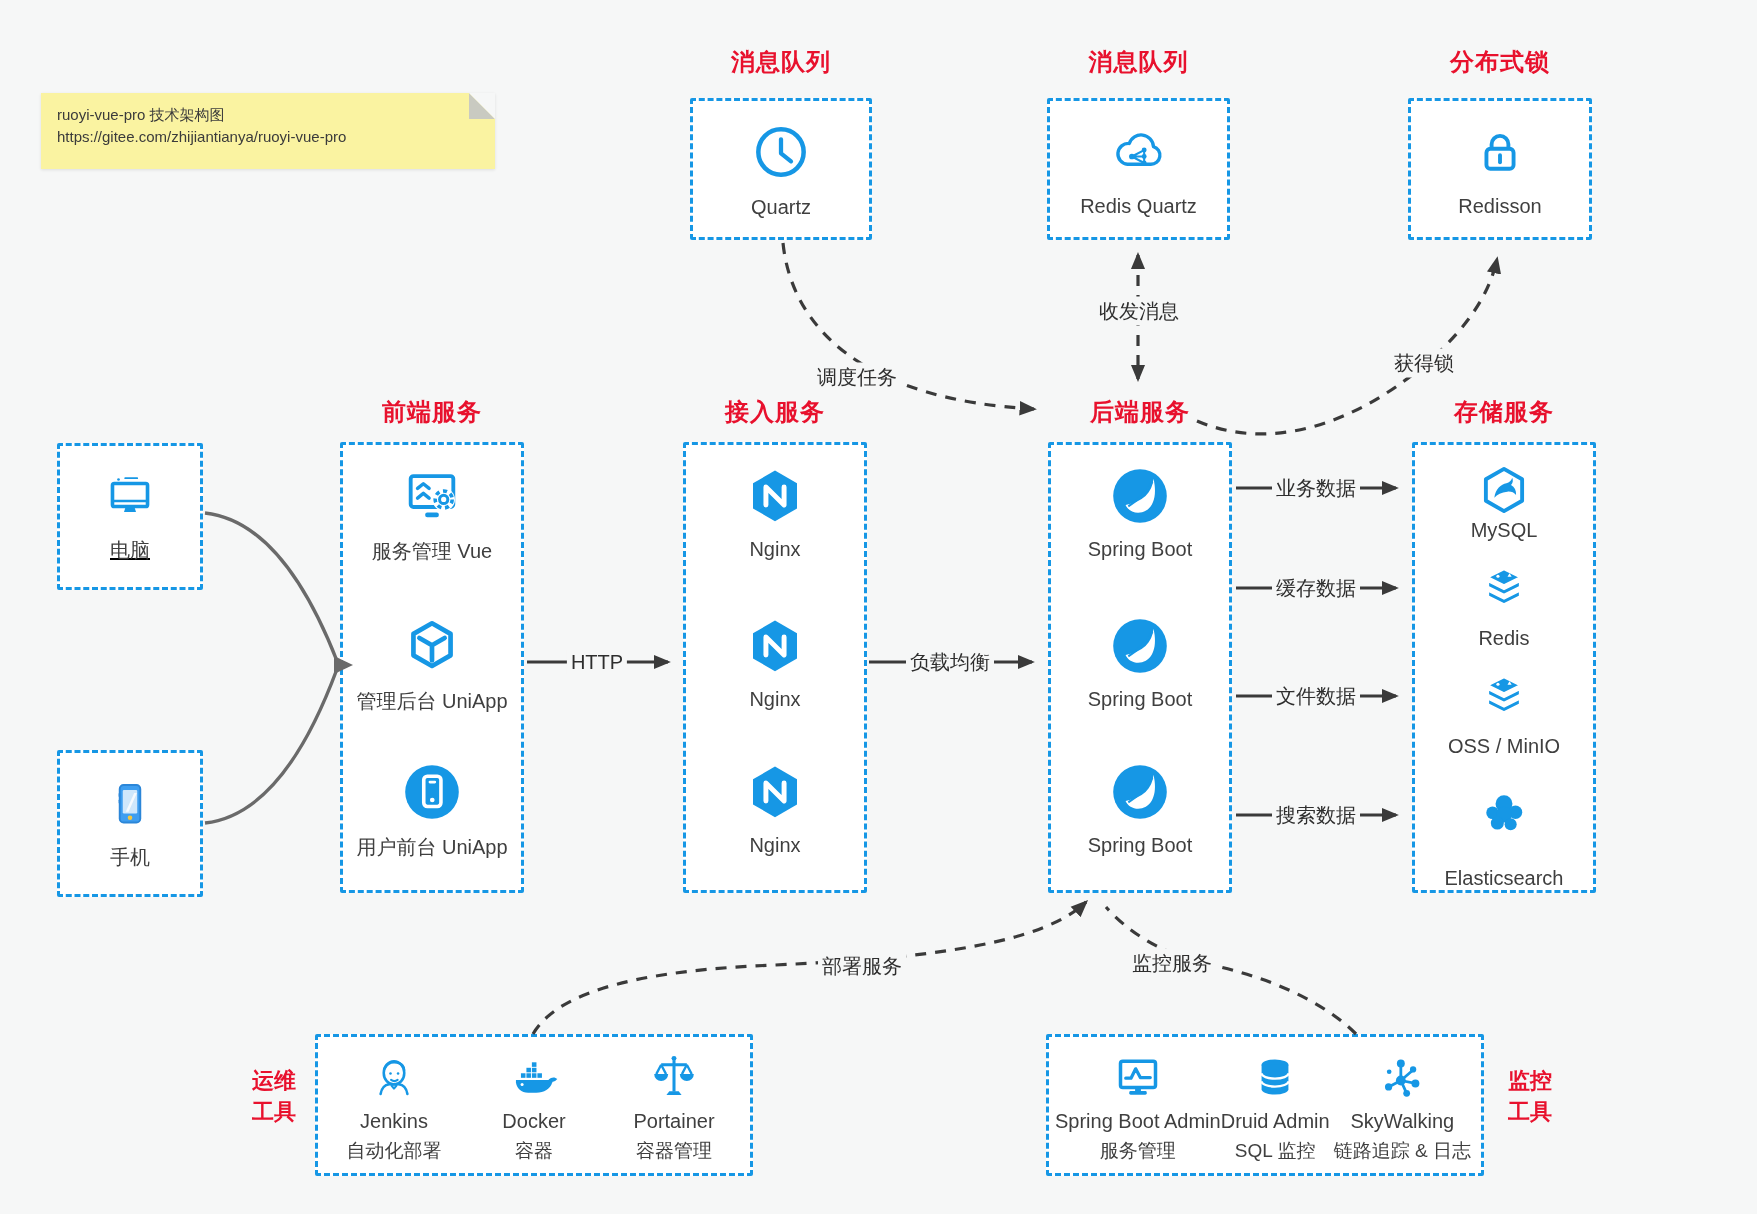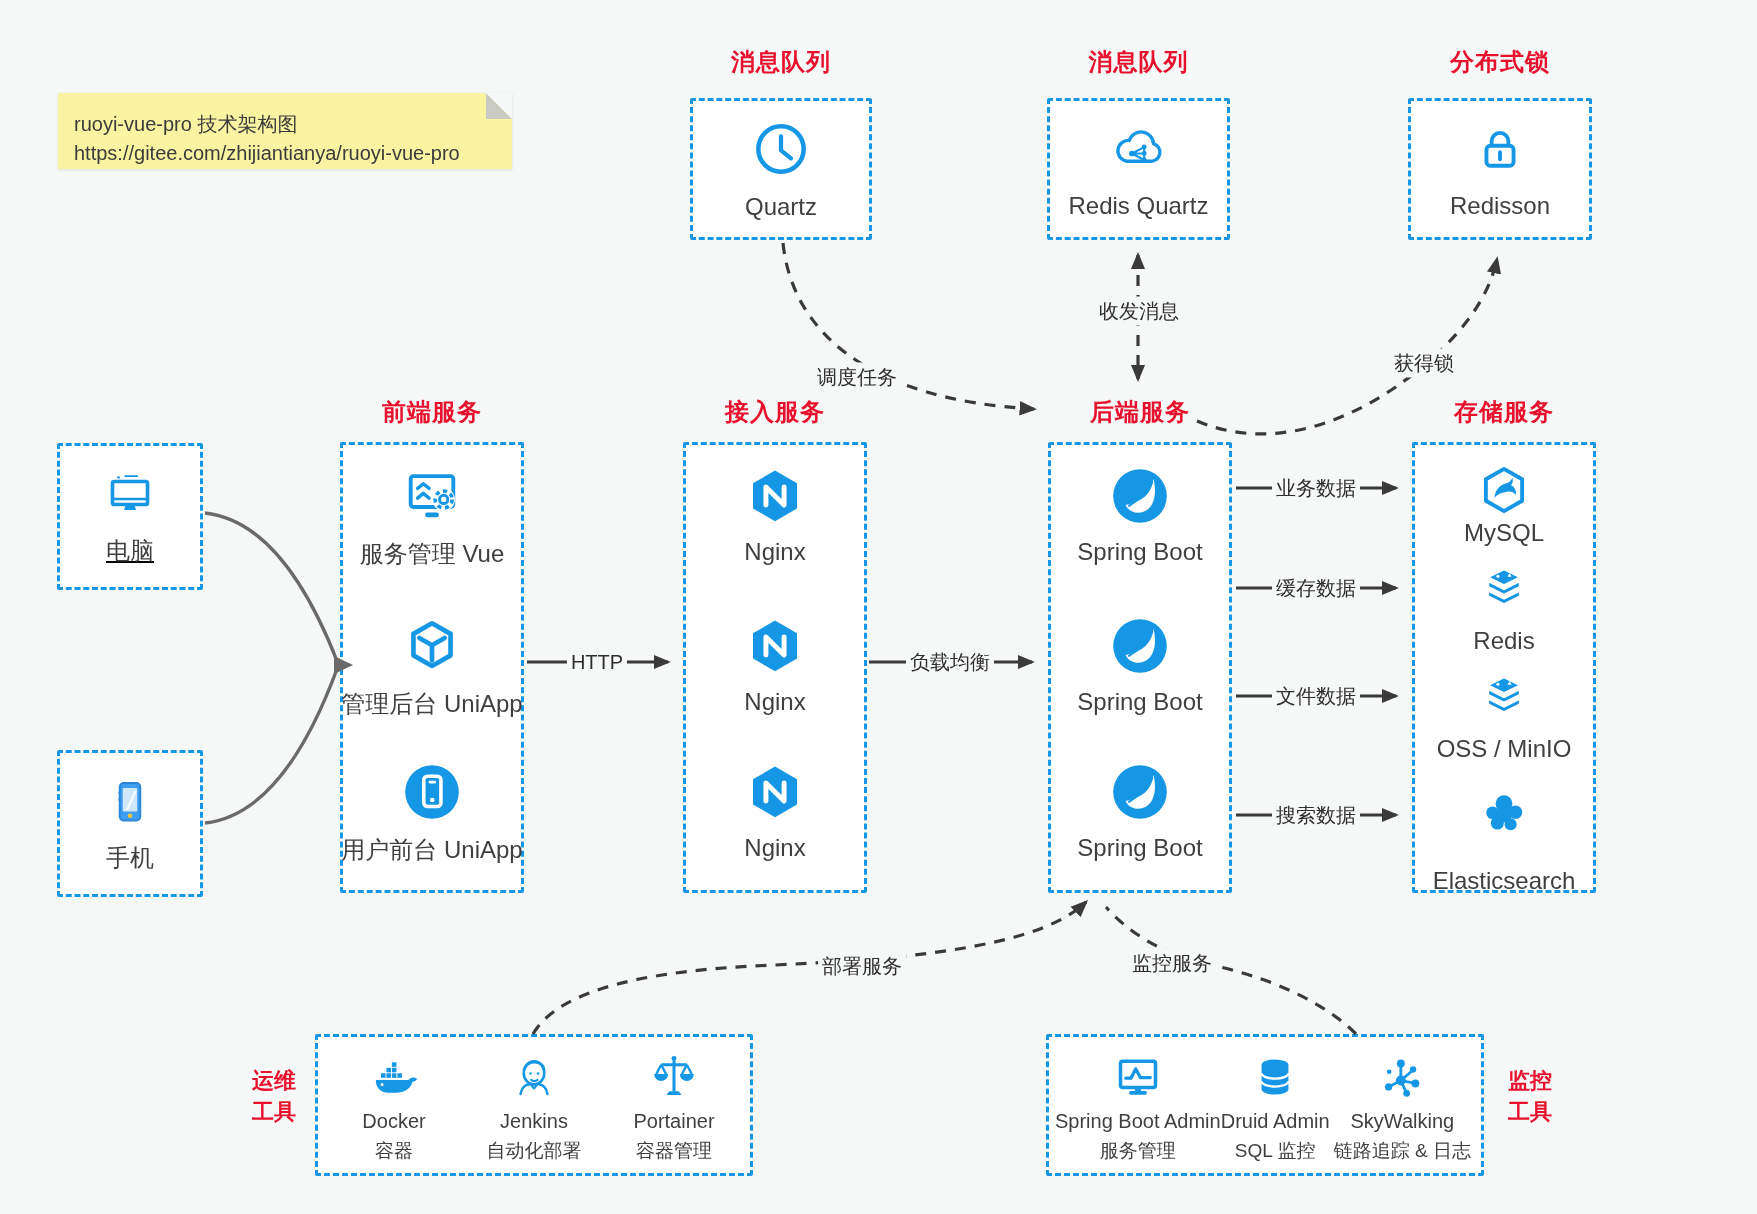--- a/index.html
+++ b/index.html
@@ -42,21 +42,21 @@
     color:var(--red);
     text-align:center;
     line-height:1.4;
   }
   
   .stack{
     display:flex;flex-direction:column;align-items:center;justify-content:center;
     width:100%;height:100%;gap:12px;
   }
   .nlabel{
-    font-size:24px;color:var(--label);white-space:nowrap;text-align:center;
+    font-size:20px;color:var(--label);white-space:nowrap;text-align:center;
   }
   
   .col .node{
     position:absolute;left:0;right:0;
     display:flex;flex-direction:column;align-items:center;gap:9px;
   }
   .ic{color:var(--blue);display:block;}
   
   #wires{position:absolute;left:0;top:0;z-index:3;pointer-events:none;}
   .dbox{z-index:1;}
@@ -65,24 +65,24 @@
   .edge-label{
     position:absolute;z-index:4;
     transform:translate(-50%,-50%);
     background:var(--bg);
     padding:1px 4px;
     font-size:20px;color:#2e2e2e;
     white-space:nowrap;
   }
   
   .note{
-    position:absolute;left:58px;top:93px;width:454px;height:76px;
+    position:absolute;left:41px;top:93px;width:454px;height:76px;
     background:#faf3a1;
-    padding:17px 18px 0 16px;
-    font-size:20px;color:#3b3b3b;line-height:1.45;
+    padding:11px 18px 0 16px;
+    font-size:15px;color:#3b3b3b;line-height:1.45;
     box-shadow:0 1px 3px rgba(0,0,0,.10);
     z-index:5;
   }
   .note .fold-under{position:absolute;top:0;right:0;width:0;height:0;
     border-bottom:26px solid #c9cac1;border-right:26px solid transparent;}
   .note .fold-over{position:absolute;top:0;right:0;width:0;height:0;
     border-top:26px solid var(--bg);border-left:26px solid transparent;}
   
   .toolrow{
     display:flex;align-items:stretch;justify-content:space-around;
@@ -302,46 +302,46 @@
 </div>
 
 <div class="side-label" style="left:238px;top:1066px;width:72px;">
   <div>运维</div>
   <div>工具</div>
 </div>
 <div class="dbox" style="left:315px;top:1034px;width:438px;height:142px;">
   <div class="toolrow">
     <div class="toolcell">
       <svg class="ic" width="56" height="56" viewBox="0 0 48 48">
+        <ellipse cx="24" cy="20.5" rx="8.8" ry="10" fill="none" stroke="currentColor" stroke-width="2.2"></ellipse>
+        <path d="M15.8 17 Q19 10.2 26.5 11.6 Q32.4 12.8 32.6 18" fill="none" stroke="currentColor" stroke-width="2.2" stroke-linecap="round"></path>
+        <circle cx="21" cy="21" r="1.1" fill="currentColor"></circle>
+        <circle cx="27.5" cy="21" r="1.1" fill="currentColor"></circle>
+        <path d="M21.5 26.5 q2.8 2 5.6 0" fill="none" stroke="currentColor" stroke-width="1.8" stroke-linecap="round"></path>
+        <path d="M12.5 38.5 C13.5 32.5 17 30.6 20 30.2 L28 30.2 C31.5 30.6 34.5 32.5 35.5 38.5" fill="none" stroke="currentColor" stroke-width="2.2" stroke-linecap="round"></path>
+        <path d="M22 31.5 l2 2.4 2-2.4" fill="none" stroke="currentColor" stroke-width="1.8" stroke-linecap="round" stroke-linejoin="round"></path>
+      </svg>
+      <div class="toolname">Jenkins</div>
+      <div class="tooldesc">自动化部署</div>
+    </div>
+    <div class="toolcell">
+      <svg class="ic" width="56" height="56" viewBox="0 0 48 48">
         <rect x="12.8" y="20.8" width="3.9" height="3.9" fill="currentColor"></rect>
         <rect x="17.5" y="20.8" width="3.9" height="3.9" fill="currentColor"></rect>
         <rect x="22.2" y="20.8" width="3.9" height="3.9" fill="currentColor"></rect>
         <rect x="26.9" y="20.8" width="3.9" height="3.9" fill="currentColor"></rect>
         <rect x="17.5" y="16.1" width="3.9" height="3.9" fill="currentColor"></rect>
         <rect x="22.2" y="16.1" width="3.9" height="3.9" fill="currentColor"></rect>
         <rect x="22.2" y="11.4" width="3.9" height="3.9" fill="currentColor"></rect>
         <path d="M8.5 26.5 H37.5 C39.5 26.5 40 27.5 39.7 28.6 C38 34.5 32.5 37.5 26 37.5 H19 C13 37.5 9.2 33.8 8.5 28.5 Z" fill="currentColor"></path>
         <path d="M36.5 26.3 C39 23.8 42 23.8 44 25.8 C42 28.3 39.5 28.6 37 28.1" fill="currentColor"></path>
         <circle cx="13.8" cy="30.5" r="1.3" fill="#fff"></circle>
       </svg>
       <div class="toolname">Docker</div>
       <div class="tooldesc">容器</div>
-    </div>
-    <div class="toolcell">
-      <svg class="ic" width="56" height="56" viewBox="0 0 48 48">
-        <ellipse cx="24" cy="20.5" rx="8.8" ry="10" fill="none" stroke="currentColor" stroke-width="2.2"></ellipse>
-        <path d="M15.8 17 Q19 10.2 26.5 11.6 Q32.4 12.8 32.6 18" fill="none" stroke="currentColor" stroke-width="2.2" stroke-linecap="round"></path>
-        <circle cx="21" cy="21" r="1.1" fill="currentColor"></circle>
-        <circle cx="27.5" cy="21" r="1.1" fill="currentColor"></circle>
-        <path d="M21.5 26.5 q2.8 2 5.6 0" fill="none" stroke="currentColor" stroke-width="1.8" stroke-linecap="round"></path>
-        <path d="M12.5 38.5 C13.5 32.5 17 30.6 20 30.2 L28 30.2 C31.5 30.6 34.5 32.5 35.5 38.5" fill="none" stroke="currentColor" stroke-width="2.2" stroke-linecap="round"></path>
-        <path d="M22 31.5 l2 2.4 2-2.4" fill="none" stroke="currentColor" stroke-width="1.8" stroke-linecap="round" stroke-linejoin="round"></path>
-      </svg>
-      <div class="toolname">Jenkins</div>
-      <div class="tooldesc">自动化部署</div>
     </div>
     <div class="toolcell">
       <svg class="ic" width="56" height="56" viewBox="0 0 48 48">
         <path d="M24 9.5 V36.5" stroke="currentColor" stroke-width="2.6"></path>
         <circle cx="24" cy="8" r="2.1" fill="currentColor"></circle>
         <path d="M13 13.5 H35" stroke="currentColor" stroke-width="2.6"></path>
         <path d="M13 13.5 L8.8 21.5 M13 13.5 L17.2 21.5" stroke="currentColor" stroke-width="2" fill="none"></path>
         <path d="M7 21.5 a6 6 0 0 0 12 0 Z" fill="currentColor"></path>
         <path d="M35 13.5 L30.8 21.5 M35 13.5 L39.2 21.5" stroke="currentColor" stroke-width="2" fill="none"></path>
         <path d="M29 21.5 a6 6 0 0 0 12 0 Z" fill="currentColor"></path>

